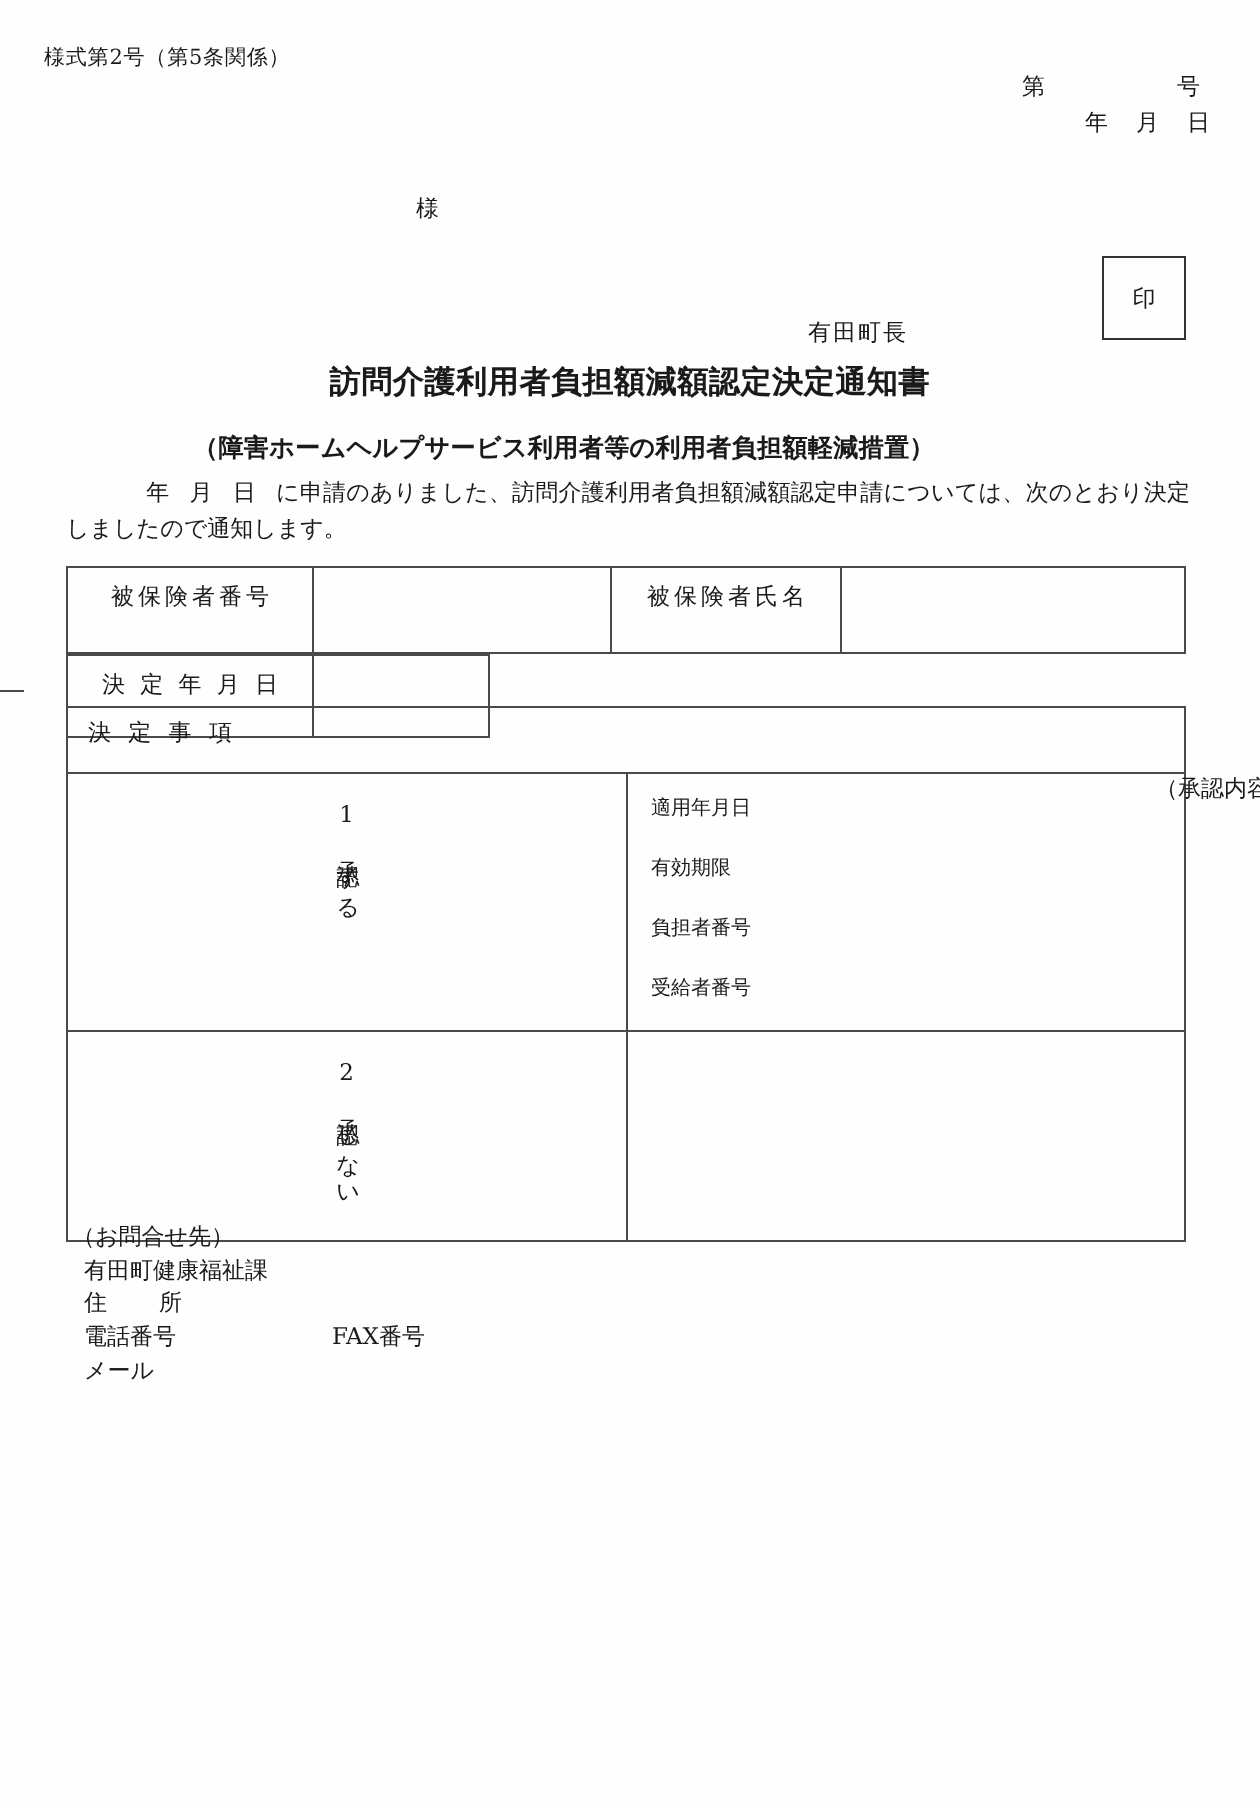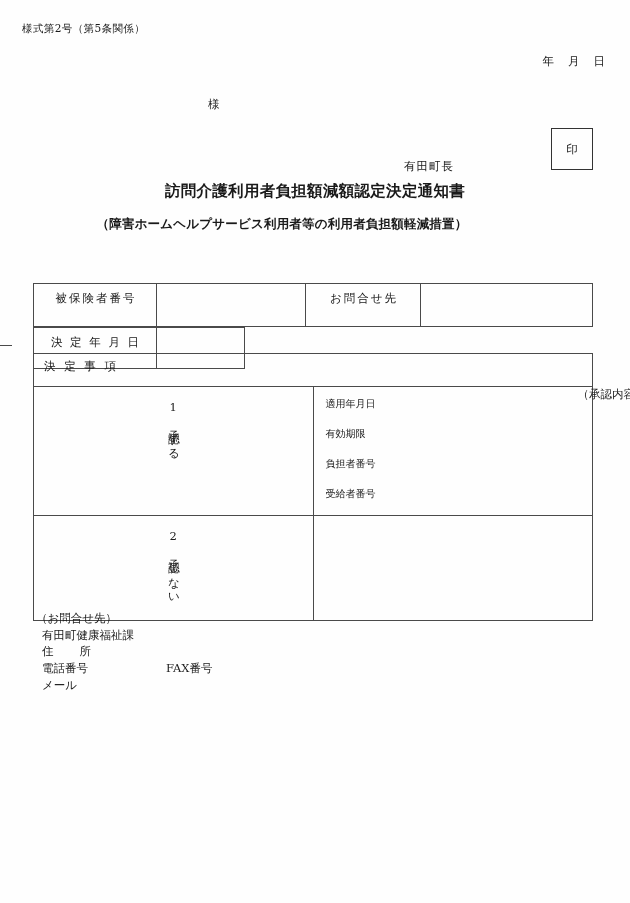--- a/index.html
+++ b/index.html
@@ -191,42 +191,48 @@
   #contact-block .sp-addr .gap { display: inline-block; width: 26px; }
   #contact-block .phone-line .fax { display: inline-block; margin-left: 78px; }
 </style>
 </head>
 <body>
 
 <div id="page">
 
   <div class="abs" id="form-number">様式第2号（第5条関係）</div>
 
+  <div class="abs" id="doc-number-row">
+    <span class="ch-no">第</span><span>号</span>
+  </div>
 
   <div class="abs" id="doc-date-row">
     <span>年</span><span>月</span><span>日</span>
   </div>
 
   <div class="abs" id="addressee">様</div>
 
   <div class="abs" id="issuer">有田町長</div>
   <div class="abs" id="seal-box">
     <span>印</span>
   </div>
 
   <div class="abs" id="doc-title">訪問介護利用者負担額減額認定決定通知書</div>
   <div class="abs" id="doc-subtitle">（障害ホームヘルプサービス利用者等の利用者負担額軽減措置）</div>
 
+  <div class="abs" id="body-paragraph">
+    <span class="lead"></span><span class="dt">年</span><span class="dt">月</span><span class="dt">日</span><span>に申請のありました、訪問介護利用者負担額減額認定申請については、次のとおり決定しましたので通知します。</span>
+  </div>
 
   <table class="abs tbl" id="table-insured">
     <tbody>
         <tr>
       <td class="lbl" style="width:112px">被保険者番号</td>
       <td style="width:148px"></td>
-      <td class="lbl" style="width:104px">お問合せ先</td>
+      <td class="lbl" style="width:104px">被保険者氏名</td>
       <td></td>
     </tr>
   </tbody>
     </table>
 
   <table class="abs tbl" id="table-decision-date">
     <tbody>
         <tr>
       <td class="lbl" style="width:112px">決 定 年 月 日</td>
       <td></td>

